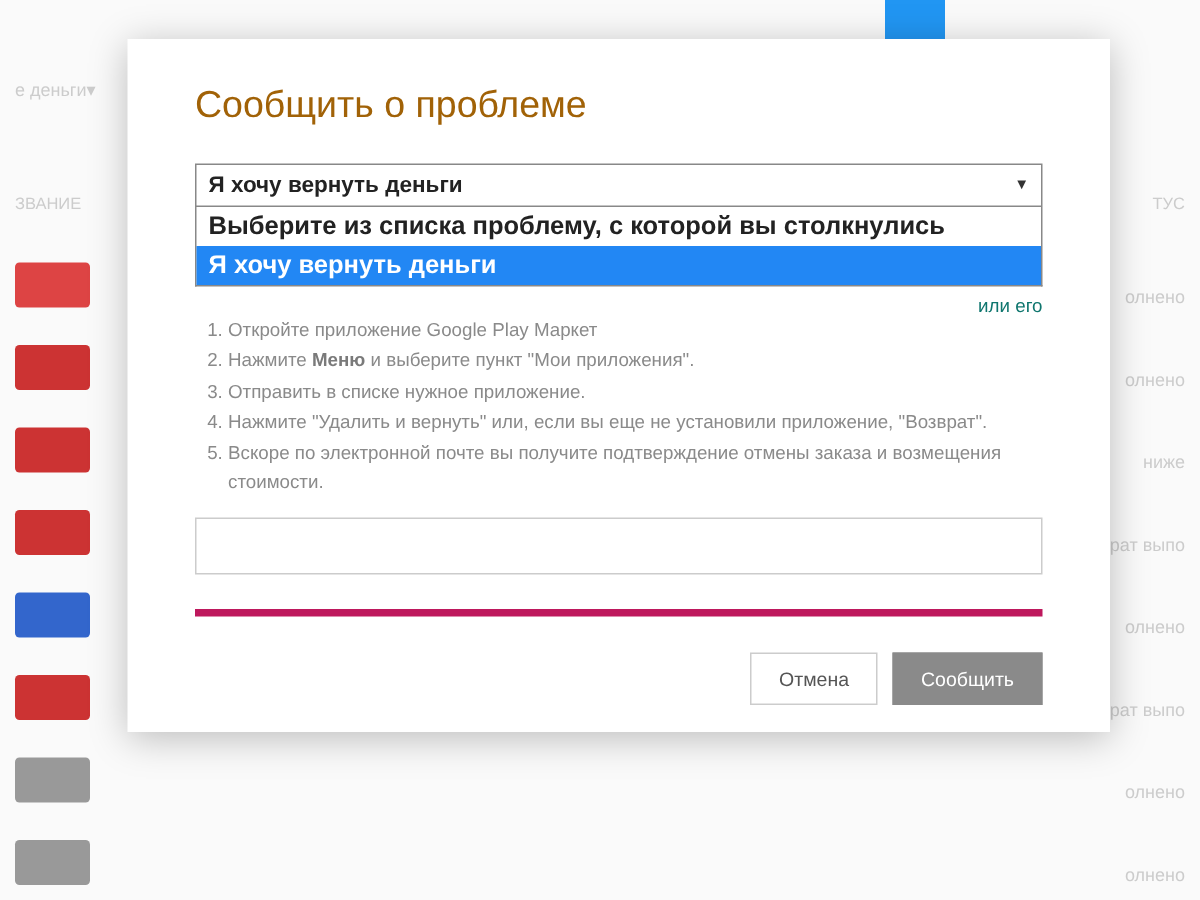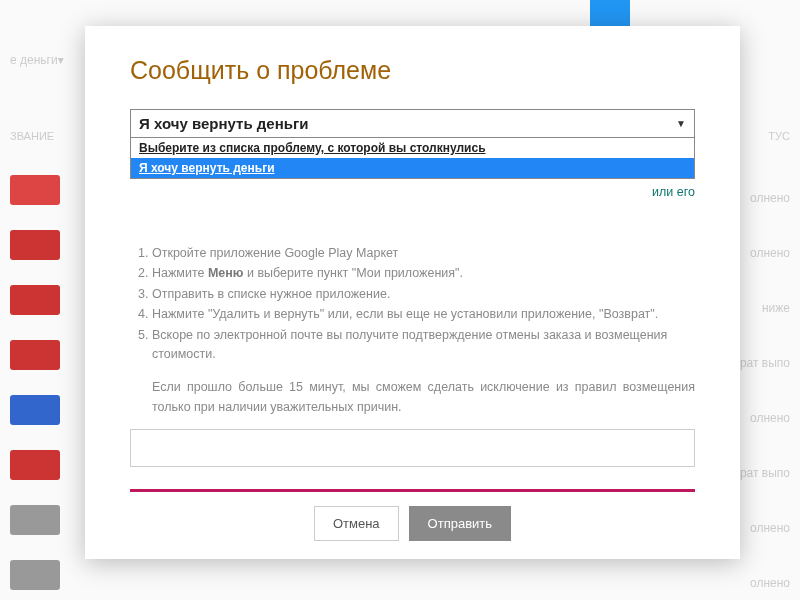--- a/index.html
+++ b/index.html
@@ -83,40 +83,38 @@
     .select-arrow {
       font-size: 10px;
       color: #333;
     }
     .dropdown {
       border: 1px solid #888;
       border-top: none;
     }
     .dropdown-option {
       padding: 3px 8px;
-      font-size: 12px;
+      font-size: 17px;
       font-weight: bold;
       color: #222;
       cursor: pointer;
-      text-decoration: underline;
     }
     .dropdown-option.highlighted {
       background: #2287f4;
       color: #fff;
     }
     .purchase-note {
       color: #8a8a8a;
       font-size: 12.5px;
       line-height: 1.5;
       margin: 8px 0 14px 0;
     }
     .instructions {
       padding-left: 22px;
       margin-bottom: 14px;
-      margin-top: 45px;
     }
     .instructions li {
       color: #8a8a8a;
       font-size: 12.5px;
       line-height: 1.55;
       margin-bottom: 1px;
     }
     .instructions b { color: #7a7a7a; font-weight: bold; }
     .extra-note {
       color: #8a8a8a;
@@ -136,24 +134,24 @@
       width: 100%;
       height: 38px;
       border: 1px solid #ccc;
       resize: none;
       font-family: Arial, sans-serif;
       padding: 4px;
       margin-bottom: 18px;
     }
     .modal-footer {
       display: flex;
-      justify-content: center;
+      justify-content: flex-end;
       gap: 10px;
-      border-top: 3px solid #be185d;
-      padding-top: 14px;
+      border-top: 5px solid #be185d;
+      padding-top: 24px;
     }
     .btn {
       padding: 9px 18px;
       font-size: 13px;
       border: 1px solid #ccc;
       background: #fff;
       color: #555;
       cursor: pointer;
     }
     .btn-primary {
@@ -225,21 +223,20 @@
       <span>или его</span>
     </div>
 
   <ol class="instructions">
     <li>Откройте приложение Google Play Маркет</li>
     <li>Нажмите <b>Меню</b> и выберите пункт "Мои приложения".</li>
     <li>Отправить в списке нужное приложение.</li>
     <li>Нажмите "Удалить и вернуть" или, если вы еще не установили приложение, "Возврат".</li>
     <li>Вскоре по электронной почте вы получите подтверждение отмены заказа и возмещения стоимости.</li>
   </ol>
-  <p class="extra-note">Если прошло больше 15 минут, мы сможем сделать исключение из правил возмещения только при наличии уважительных причин.</p>
 
   <textarea class="textarea" style=""></textarea>
 
   <div class="modal-footer">
     <button class="btn">Отмена</button>
-    <button class="btn btn-primary">Отправить</button>
+    <button class="btn btn-primary">Сообщить</button>
   </div>
 </div>
 
 </body></html>

